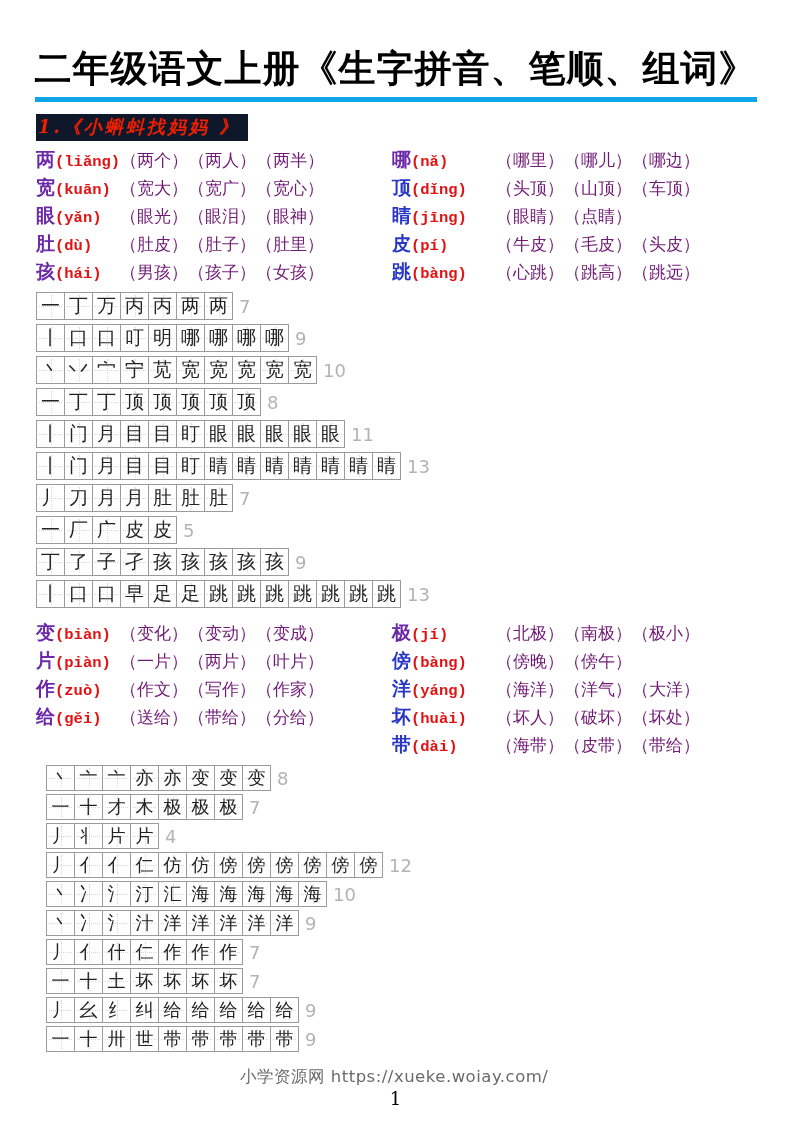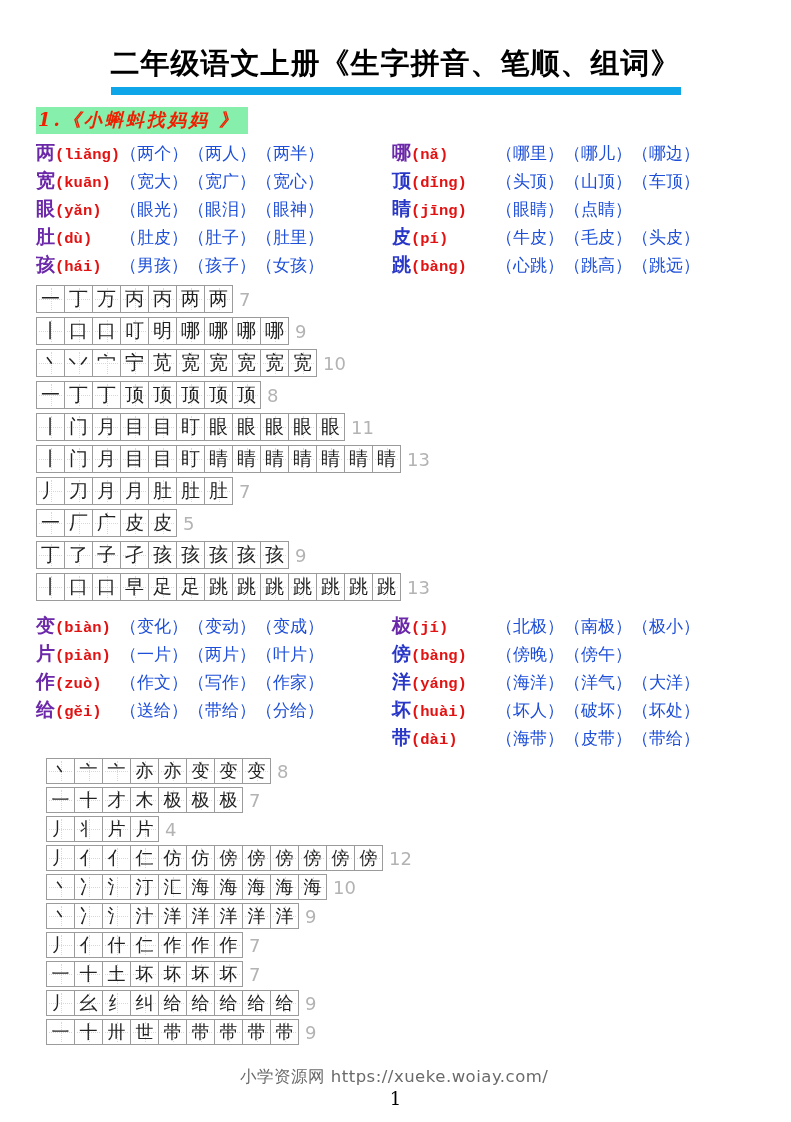--- a/index.html
+++ b/index.html
@@ -5,51 +5,51 @@
   html,body{margin:0;padding:0;background:#ffffff;}
   body{
     width:791px;height:1122px;position:relative;overflow:hidden;
     font-family:"DejaVu Sans","Liberation Sans",sans-serif;color:#111;
   }
   .page{position:absolute;inset:0;}
 
   
   .title-wrap{text-align:center;margin-top:44px;}
   .page-title{
-    display:inline-block;font-size:29px;font-weight:bold;color:#000;
-    letter-spacing:1px;border-bottom:8px solid #0ea5e9;padding-bottom:3px;
+    display:inline-block;font-size:37px;font-weight:bold;color:#000;
+    letter-spacing:1px;border-bottom:5px solid #0ea5e9;padding-bottom:3px;
     font-family:"DejaVu Sans",sans-serif;
   }
 
   
   .section{margin-left:36px;margin-right:24px;}
   .section.s1{margin-top:12px;}
   .section.s2{margin-top:10px;}
   .section-heading{
-    display:inline-block;background:#86efac;color:#ef1f00;
+    display:inline-block;background:#0f172a;color:#ef1f00;
     font-weight:bold;font-style:italic;font-size:18px;
     letter-spacing:3px;padding:1px 8px 2px 2px;
     font-family:"DejaVu Serif","Liberation Serif",serif;
   }
 
   
   .words{display:grid;grid-template-columns:356px auto;margin-top:4px;}
   .word-col{display:flex;flex-direction:column;}
   .word-row{display:flex;align-items:baseline;height:28px;line-height:28px;white-space:nowrap;}
   .cp{display:inline-block;white-space:nowrap;}
   .word-col.left .cp{min-width:84px;}
   .word-col.right .cp{min-width:104px;}
   .hanzi{font-size:19px;font-weight:bold;font-family:"DejaVu Serif",serif;}
   .hanzi.purple{color:#6b28a8;}
   .hanzi.blue{color:#2937c6;}
   .pinyin{
     color:#e31212;font-weight:bold;font-size:15.5px;
     font-family:Liberation Mono, monospace;
   }
-  .word-group{color:#1d4ed8;font-size:17px;font-family:"DejaVu Serif","Liberation Serif",serif;letter-spacing:0px;}
+  .word-group{color:#701a75;font-size:17px;font-family:"DejaVu Serif","Liberation Serif",serif;letter-spacing:0px;}
 
   
   .strokes{margin-top:7px;}
   .s2 .strokes{margin-left:10px;}
   .stroke-row{display:flex;align-items:center;}
   .s1 .stroke-row{margin-bottom:4px;}
   .s2 .stroke-row{margin-bottom:3px;}
   .cells{display:flex;}
   .cell{
     width:29px;height:28px;border:1px solid #9b9b9b;margin-right:-1px;

